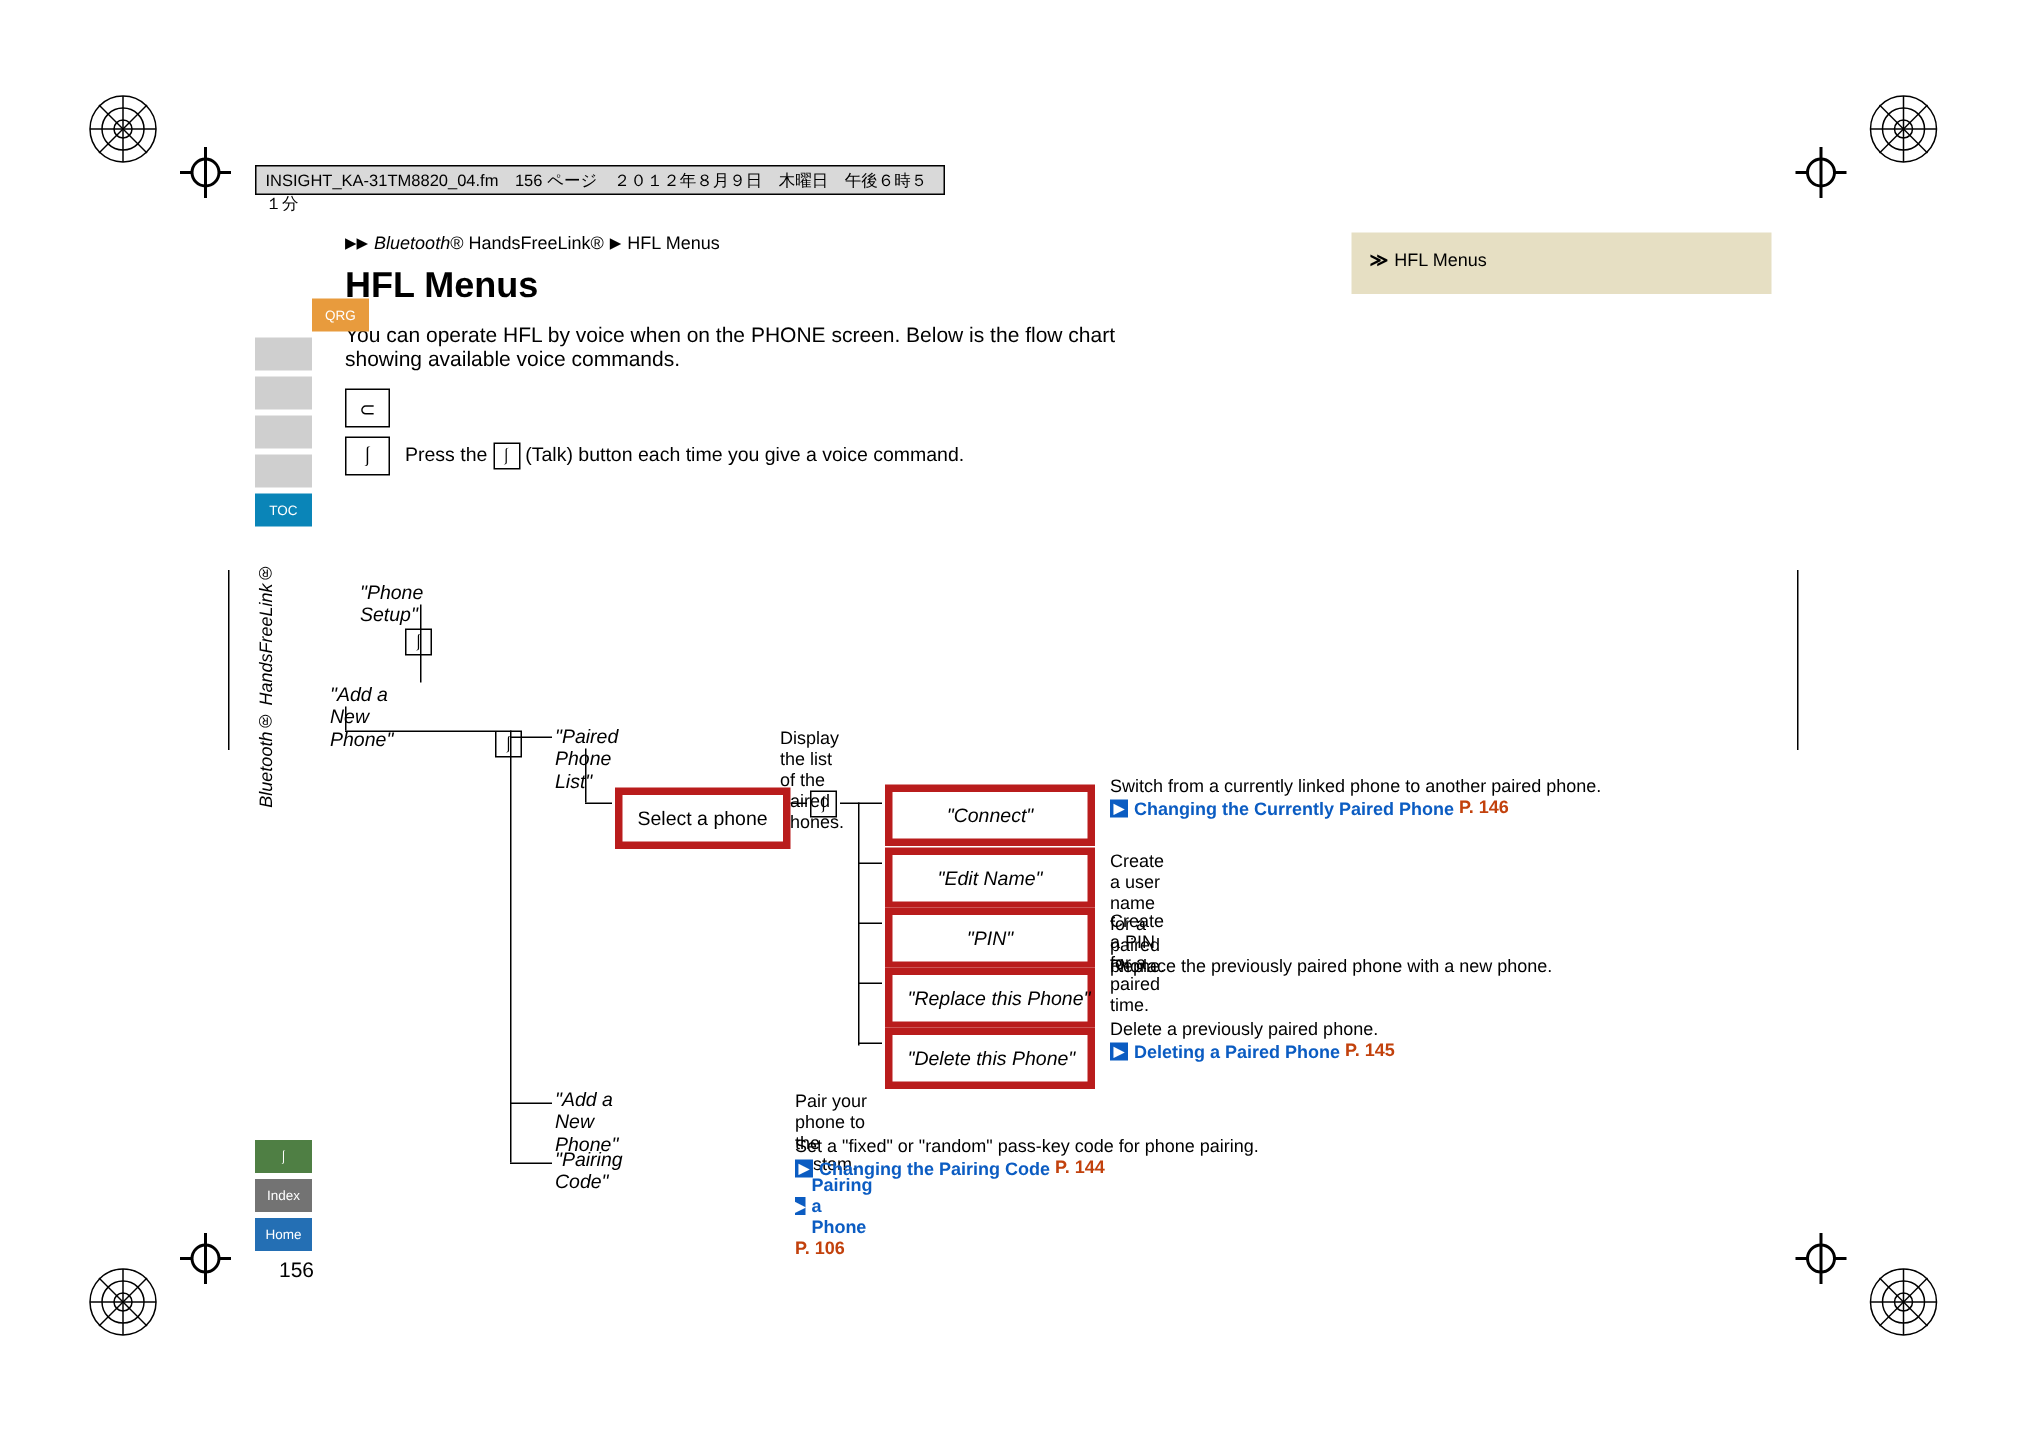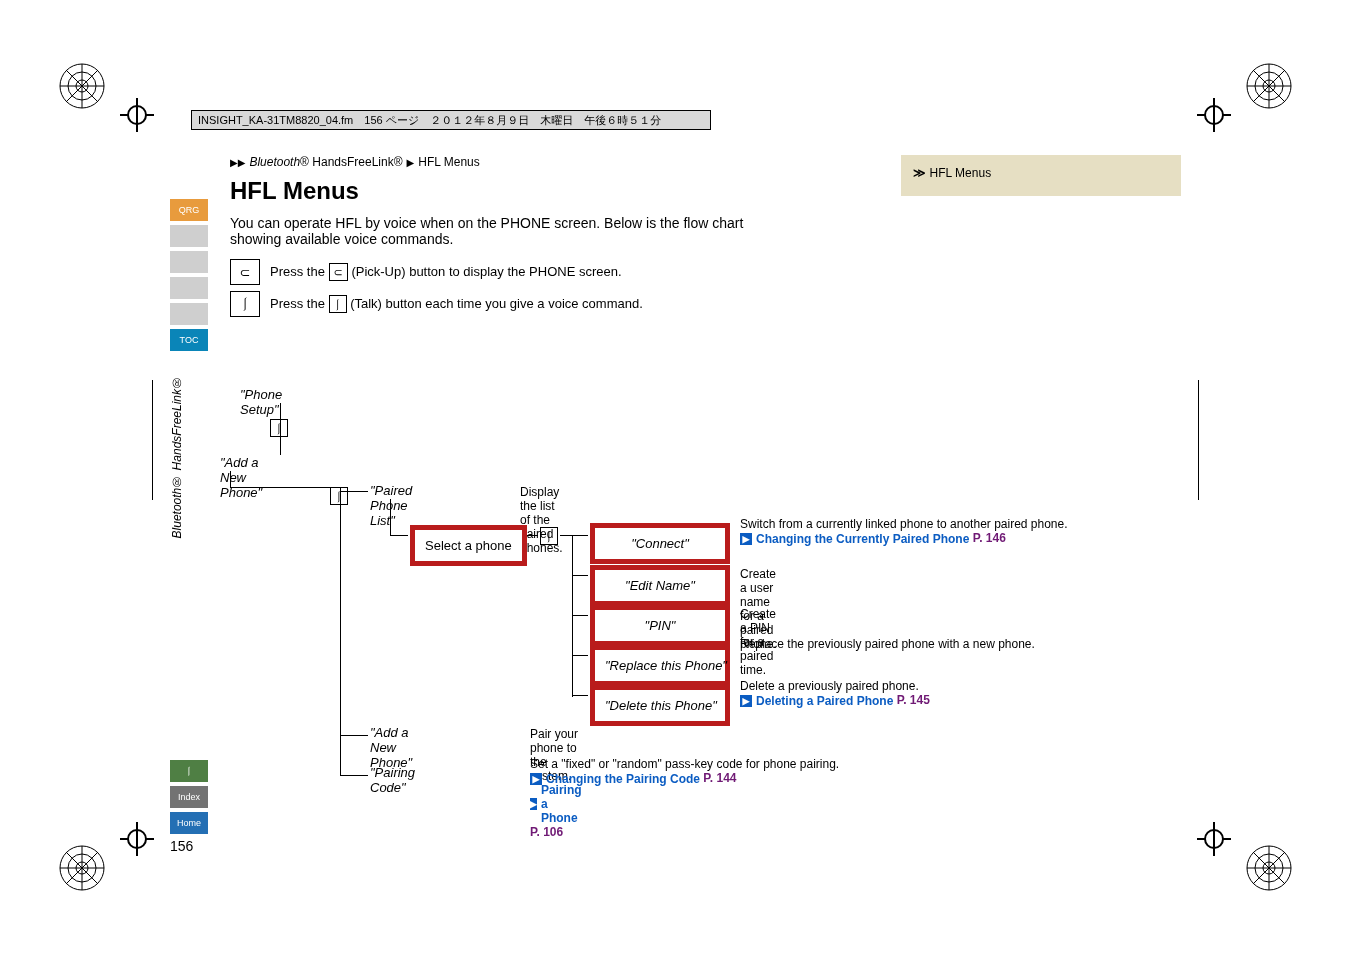--- a/index.html
+++ b/index.html
@@ -48,26 +48,25 @@
   }
   .side-line {
     position: absolute;
     background: #000;
   }
   .side-left  { left: 152px; top: 380px; width: 1px; height: 120px; }
   .side-right { right: 152px; top: 380px; width: 1px; height: 120px; }
   .header-bar {
     position: absolute;
     top: 110px; left: 170px;
-    width: 520px; height: 20px;
+    width: 460px; height: 20px;
     background: #d9d9d9;
     border: 1px solid #000;
     font-size: 11px;
     padding: 2px 6px;
-    margin-left: 21px;
   }
   .content {
     position: absolute;
     top: 155px; left: 170px; right: 170px; bottom: 110px;
   }
   .breadcrumb {
     font-size: 12px;
     margin-bottom: 8px;
     display: flex; align-items: center; gap: 4px;
   }
@@ -96,41 +95,41 @@
   }
   .callout-title { margin-bottom: 4px; font-size: 12px; font-weight: normal; display:flex; align-items:center; gap:4px;}
   .callout-title .glyph { font-weight: bold; }
   .em { font-style: italic; }
   .sidebar-tabs {
     position: absolute;
     left: 0; top: 44px;
     display: flex; flex-direction: column; gap: 4px;
   }
   .tab { width: 38px; height: 22px; color:#fff; font-size:9px; display:flex; align-items:center; justify-content:center; }
-  .tab-qrg   { background:#e89b3d; }
+  .tab-qrg   { background:#e89b3d;margin-left:38px; }
   .tab-empty { background:#cfcfcf; }
   .tab-toc   { background:#0a85b8; }
   .tab-voice { background:#4f7f44; width:38px; height:22px; }
   .tab-index { background:#737373; }
   .tab-home  { background:#246fb4; }
   .sidebar-bottom {
     position: absolute;
     left: 0; bottom: 10px;
     display: flex; flex-direction: column; gap: 4px;
   }
   .vertical-chapter {
     position: absolute;
     left: 0; top: 220px;
     writing-mode: vertical-rl;
     transform: rotate(180deg);
     font-size: 12px; font-style: italic;
   }
   .page-num {
     position: absolute;
-    left: 0; bottom: -10px;
+    left: 16px; bottom: -10px;
     font-size: 14px;
   }
   
   .flow {
     position: absolute;
     left: 50px; top: 232px;
     font-size: 13px;
   }
   .vc {
     font-style: italic;
@@ -146,21 +145,21 @@
     border: 1px solid #000;
     padding: 2px 4px;
     font-size: 11px;
     display: inline-flex;
     align-items: center;
     justify-content: center;
     min-width: 18px;
     height: 18px;
   }
   .desc { font-size: 12px; }
-  .link { color: #701a75; font-weight: bold; }
+  .link { color: #c2410c; font-weight: bold; }
   .link2 { color: #0b5cc2; font-weight: bold; display:inline-flex; align-items:center; gap:4px;}
   .linkmark {
     display:inline-block; width:12px; height:12px; background:#0b5cc2; color:#fff;
     font-size:9px; line-height:12px; text-align:center; font-weight:bold;
   }
   
   .n-phone-setup { position:absolute; left:20px; top:0; }
   .n-talk1       { position:absolute; left:50px; top:32px; }
   .n-addphone    { position:absolute; left:0px;  top:68px; }
   .n-talk2       { position:absolute; left:110px; top:100px; }
@@ -303,25 +302,20 @@
       <span class="bc-arrow">▶▶</span>
       <span><span class="em">Bluetooth</span><span>® HandsFreeLink®</span></span>
       <span class="bc-arrow">▶</span>
       <span>HFL Menus</span>
     </div>
     <div class="title">HFL Menus</div>
     <div class="intro2">You can operate HFL by voice when on the PHONE screen. Below is the flow chart showing available voice commands.</div>
 
     <div class="step-row">
       <span class="step-box">⊂</span>
-      <span>
-        <span>Press the </span>
-        <span class="talk-glyph">⊂</span>
-        <span> (Pick-Up) button to display the PHONE screen.</span>
-      </span>
     </div>
     <div class="step-row">
       <span class="step-box">⎰</span>
       <span>
         <span>Press the </span>
         <span class="talk-glyph">⎰</span>
         <span> (Talk) button each time you give a voice command.</span>
       </span>
     </div>
   </div>

